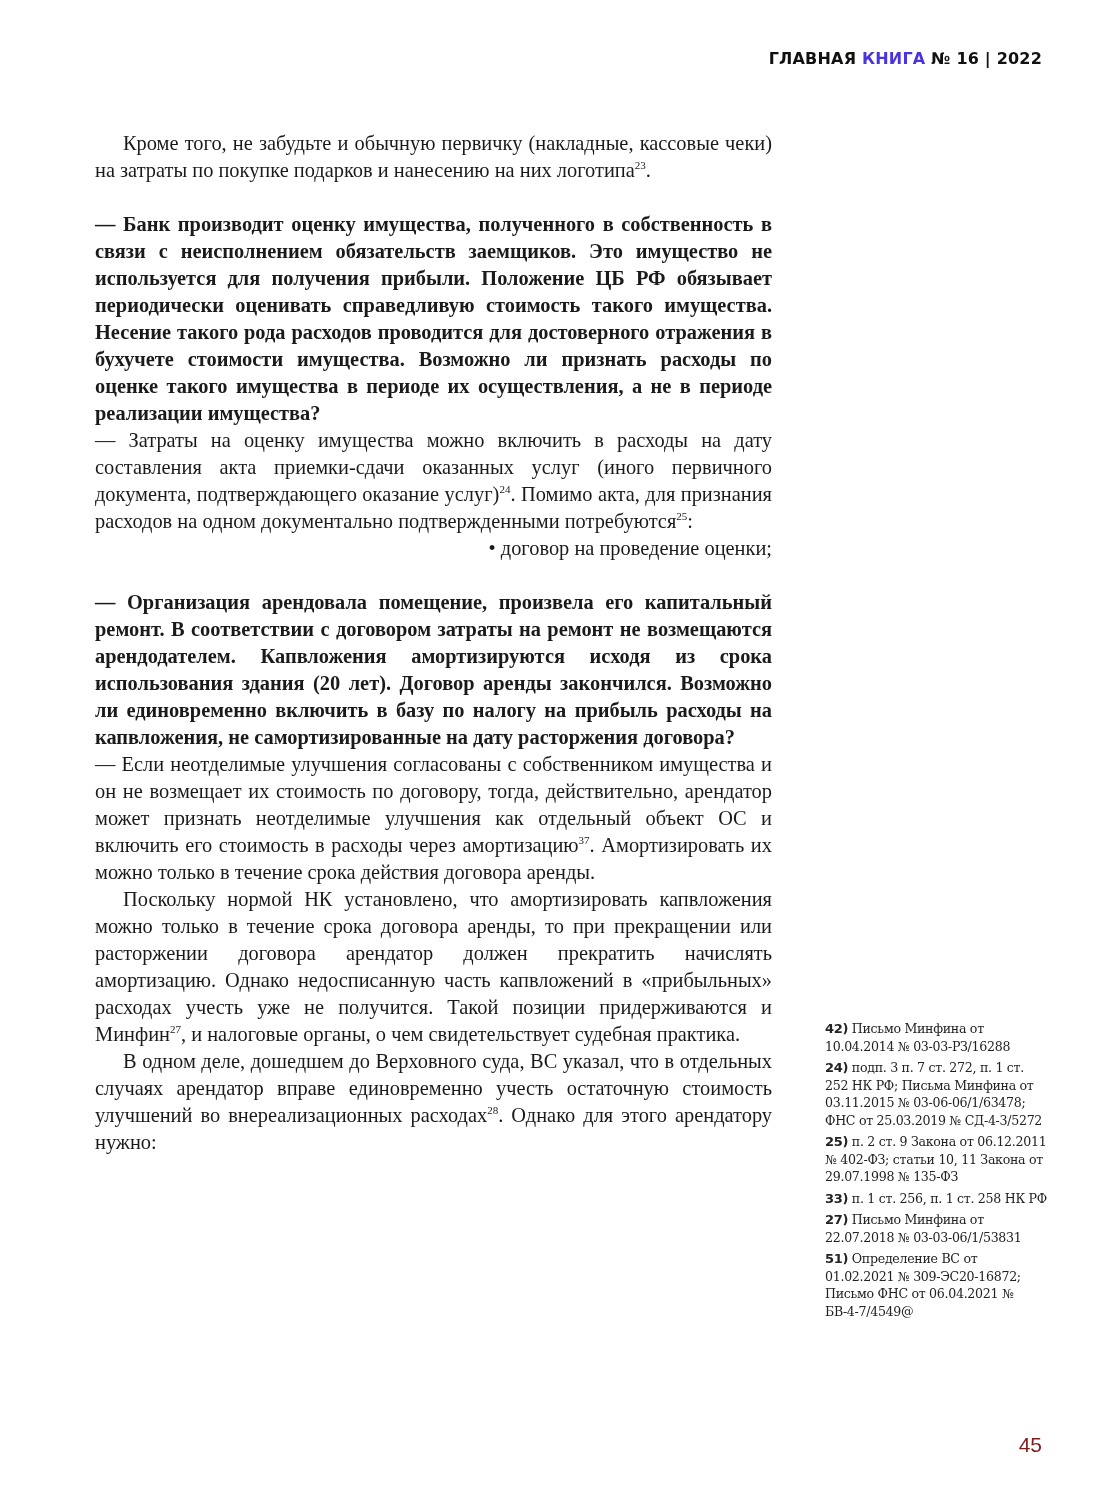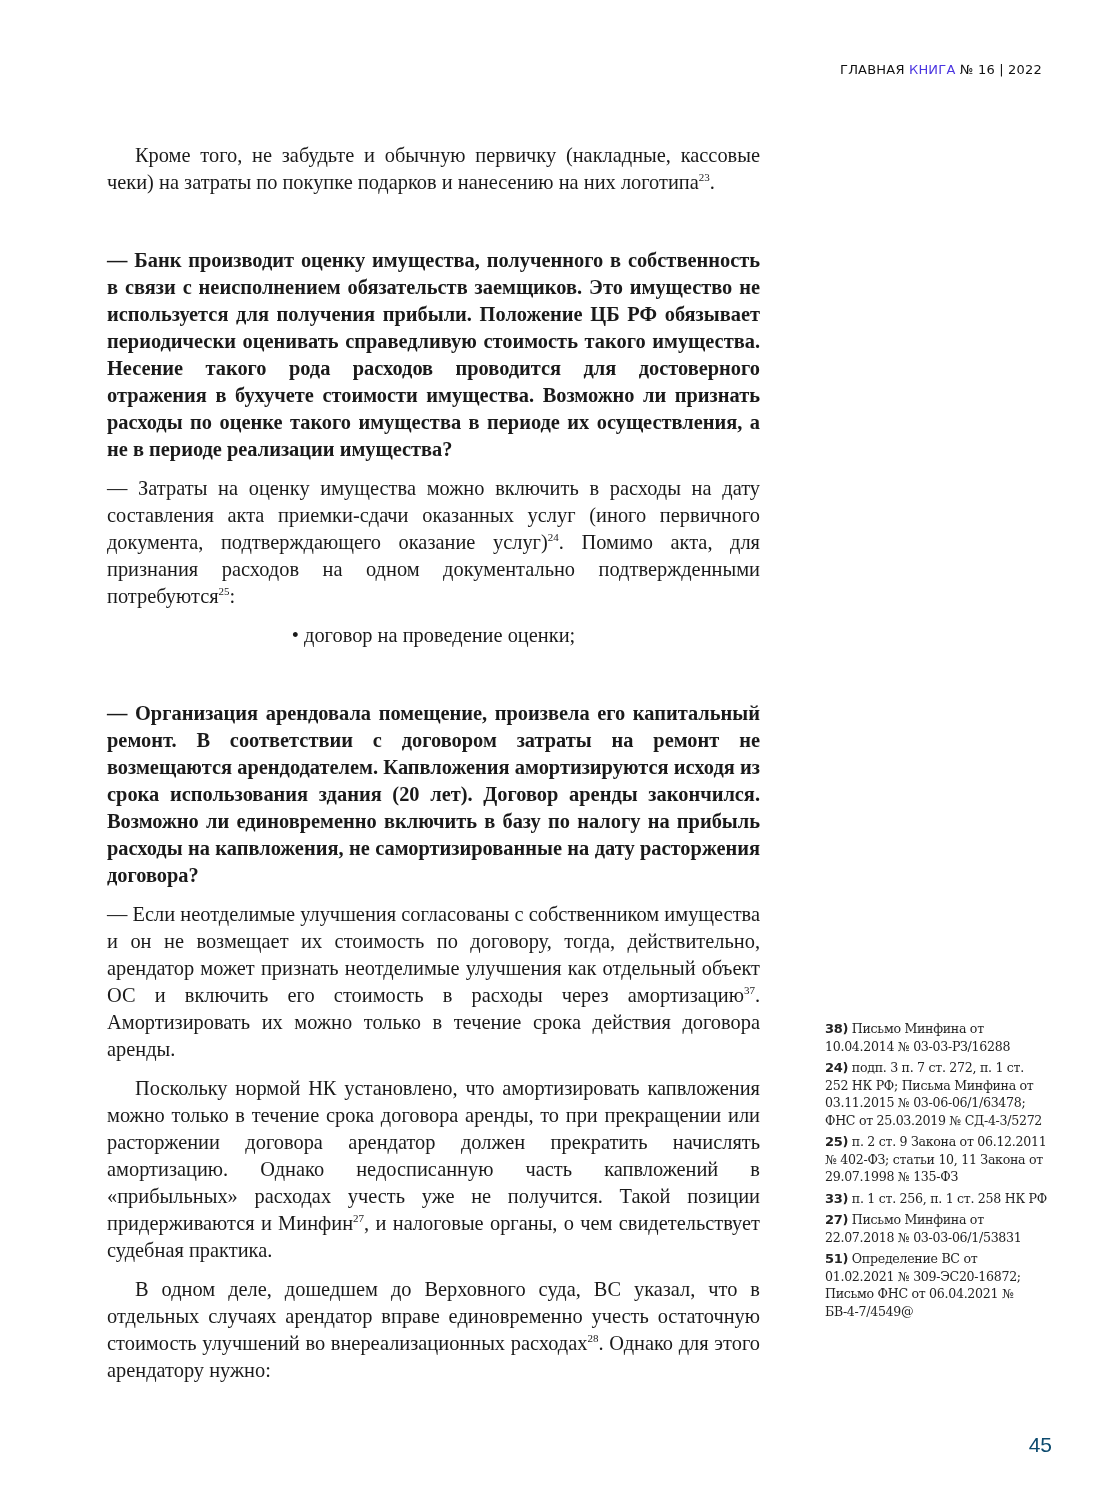--- a/index.html
+++ b/index.html
@@ -1,49 +1,49 @@
 <!DOCTYPE html>
 <html><head>
   <meta charset="utf-8">
   <style>
     html, body { margin: 0; padding: 0; background: #ffffff; }
     body { width: 1104px; height: 1500px; position: relative; overflow: hidden; color: #1a1a1a; }
 
     .header {
-      position: absolute; top: 62px; right: 62px;
-      font-family: "DejaVu Sans", sans-serif; font-weight: normal; font-size: 13px;
+      position: absolute; top: 49px; right: 62px;
+      font-family: "DejaVu Sans", sans-serif; font-weight: bold; font-size: 16px;
       letter-spacing: 0.2px; color: #111;
     }
     .header .accent { color: #4a34e0; }
 
     .main {
       position: absolute; left: 95px; top: 130px; width: 677px;
       font-family: "Liberation Serif", "DejaVu Serif", serif;
       font-size: 20.4px; line-height: 27px; color: #1a1a1a;
       text-align: justify;
     }
-    .main p { margin: 12px; }
+    .main p { margin: 0; }
     .indent { text-indent: 28px; }
     .gap { height: 27px; }
     .q { font-weight: bold; }
     .num { font-family: "DejaVu Sans", sans-serif; font-weight: bold; font-size: 18px; }
     sup { font-size: 11px; line-height: 0; vertical-align: 8px; }
-    .bullet { text-align: center; }
+    .bullet { text-align: right; }
 
     .notes {
       position: absolute; left: 825px; top: 1020px; width: 225px;
       font-family: "DejaVu Serif", serif; font-size: 12.6px; line-height: 17.5px; color: #222;
       letter-spacing: -0.3px;
     }
     .note { margin-bottom: 4px; }
     .note .n { font-family: "DejaVu Sans", sans-serif; font-weight: bold; font-size: 13px; }
 
     .page-number {
-      position: absolute; right: 52px; top: 1433px;
-      font-family: "Liberation Sans", sans-serif; font-size: 21px; color: #0c4a6e;
+      position: absolute; right: 62px; top: 1433px;
+      font-family: "Liberation Sans", sans-serif; font-size: 21px; color: #7f1d1d;
     }
   </style>
 </head>
 <body>
 
 <div class="header">
   <span>ГЛАВНАЯ</span>
   <span class="accent">КНИГА</span>
   <span>№ 16 | 2022</span>
 </div>
@@ -57,21 +57,21 @@
   <p class="bullet">• договор на проведение оценки;</p>
   <div class="gap"></div>
 
   <p class="q">— Организация арендовала помещение, произвела его капитальный ремонт. В соответствии с договором затраты на ремонт не возмещаются арендодателем. Капвложения амортизируются исходя из срока использования здания (20 лет). Договор аренды закончился. Возможно ли единовременно включить в базу по налогу на прибыль расходы на капвложения, не самортизированные на дату расторжения договора?</p>
   <p><span>— Если неотделимые улучшения согласованы с собственником имущества и он не возмещает их стоимость по договору, тогда, действительно, арендатор может признать неотделимые улучшения как отдельный объект ОС и включить его стоимость в расходы через амортизацию</span><sup>37</sup><span>. Амортизировать их можно только в течение срока действия договора аренды.</span></p>
   <p class="indent"><span>Поскольку нормой НК установлено, что амортизировать капвложения можно только в течение срока договора аренды, то при прекращении или расторжении договора арендатор должен прекратить начислять амортизацию. Однако недосписанную часть капвложений в «прибыльных» расходах учесть уже не получится. Такой позиции придерживаются и Минфин</span><sup>27</sup><span>, и налоговые органы, о чем свидетельствует судебная практика.</span></p>
   <p class="indent"><span>В одном деле, дошедшем до Верховного суда, ВС указал, что в отдельных случаях арендатор вправе единовременно учесть остаточную стоимость улучшений во внереализационных расходах</span><sup>28</sup><span>. Однако для этого арендатору нужно:</span></p>
 </div>
 
 <div class="notes">
-  <div class="note"><span class="n">38)</span><span> Письмо Минфина от 10.04.2014 № 03-03-РЗ/16288</span></div>
+  <div class="note"><span class="n">42)</span><span> Письмо Минфина от 10.04.2014 № 03-03-РЗ/16288</span></div>
   <div class="note"><span class="n">24)</span><span> подп. 3 п. 7 ст. 272, п. 1 ст. 252 НК РФ; Письма Минфина от 03.11.2015 № 03-06-06/1/63478; ФНС от 25.03.2019 № СД-4-3/5272</span></div>
   <div class="note"><span class="n">25)</span><span> п. 2 ст. 9 Закона от 06.12.2011 № 402-ФЗ; статьи 10, 11 Закона от 29.07.1998 № 135-ФЗ</span></div>
   <div class="note"><span class="n">33)</span><span> п. 1 ст. 256, п. 1 ст. 258 НК РФ</span></div>
   <div class="note"><span class="n">27)</span><span> Письмо Минфина от 22.07.2018 № 03-03-06/1/53831</span></div>
   <div class="note"><span class="n">51)</span><span> Определение ВС от 01.02.2021 № 309-ЭС20-16872; Письмо ФНС от 06.04.2021 № БВ-4-7/4549@</span></div>
 </div>
 
 <div class="page-number">45</div>
 
 </body></html>

